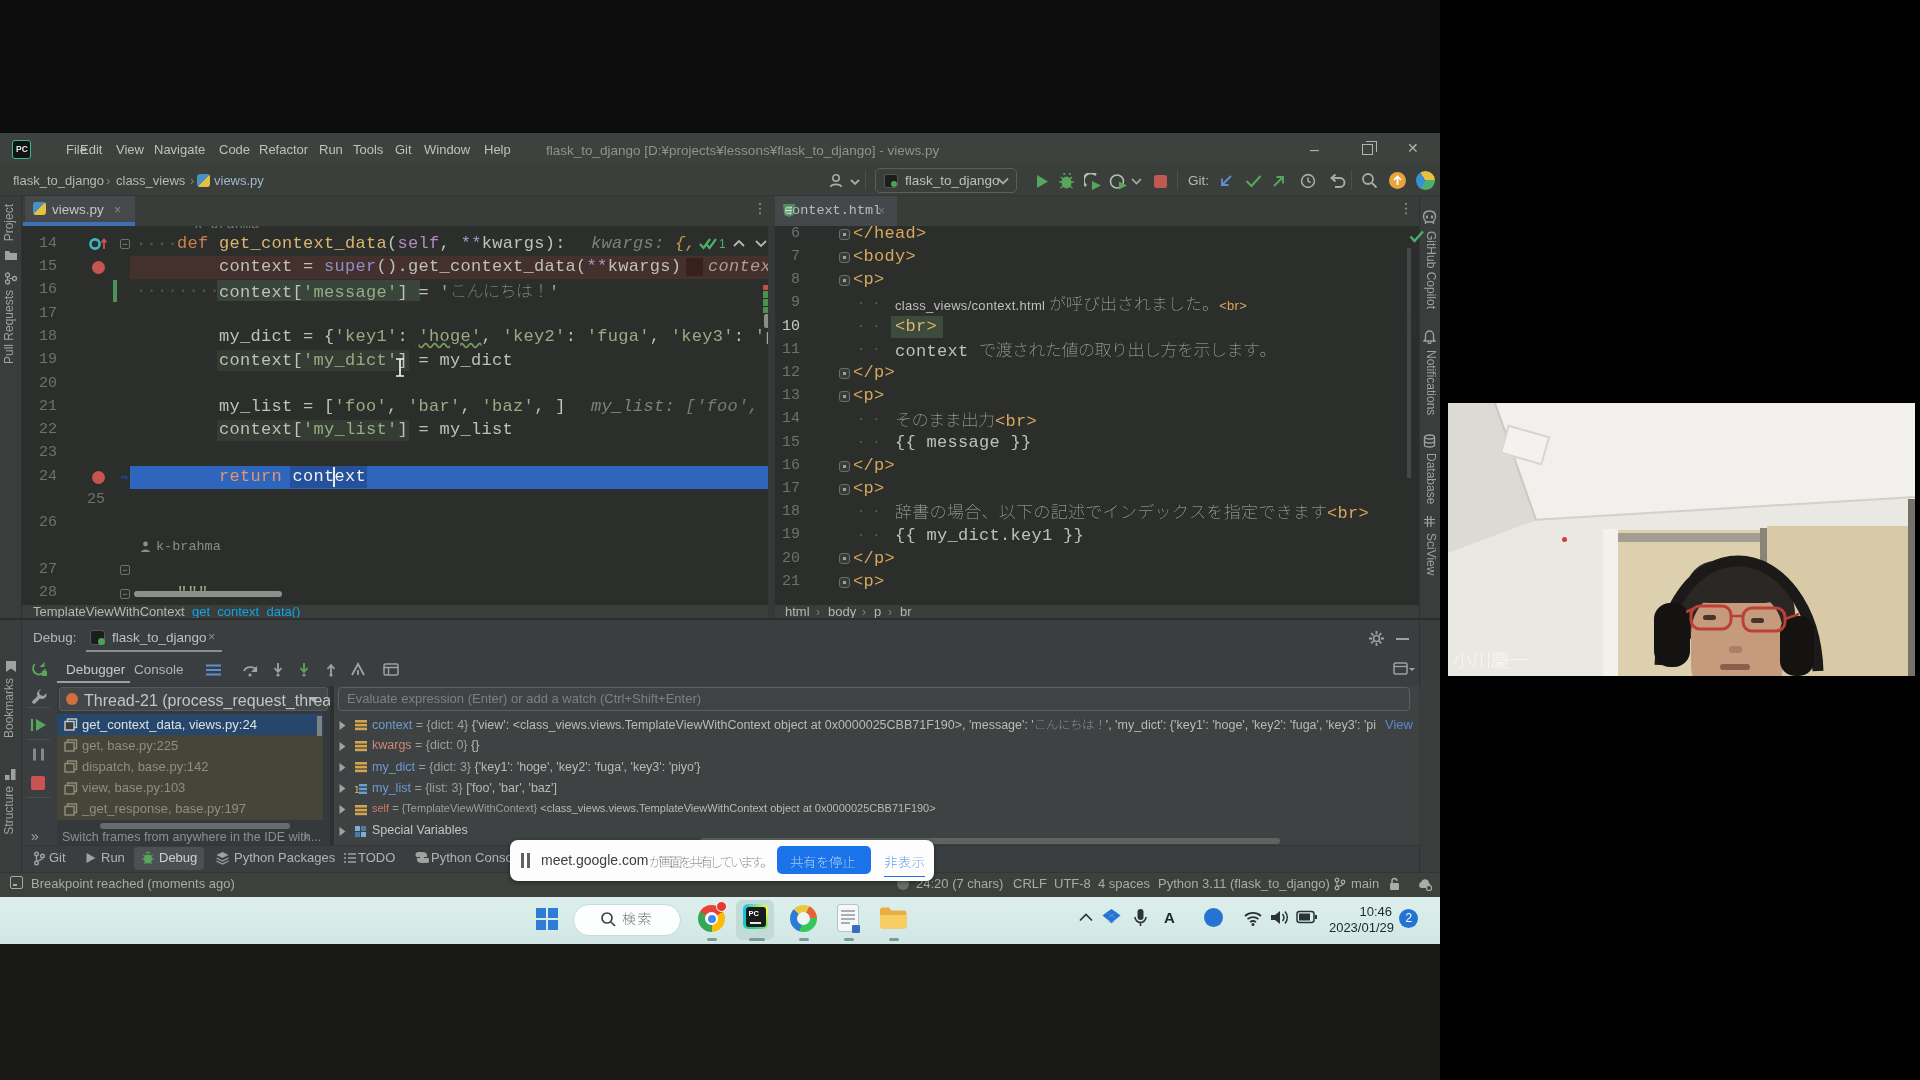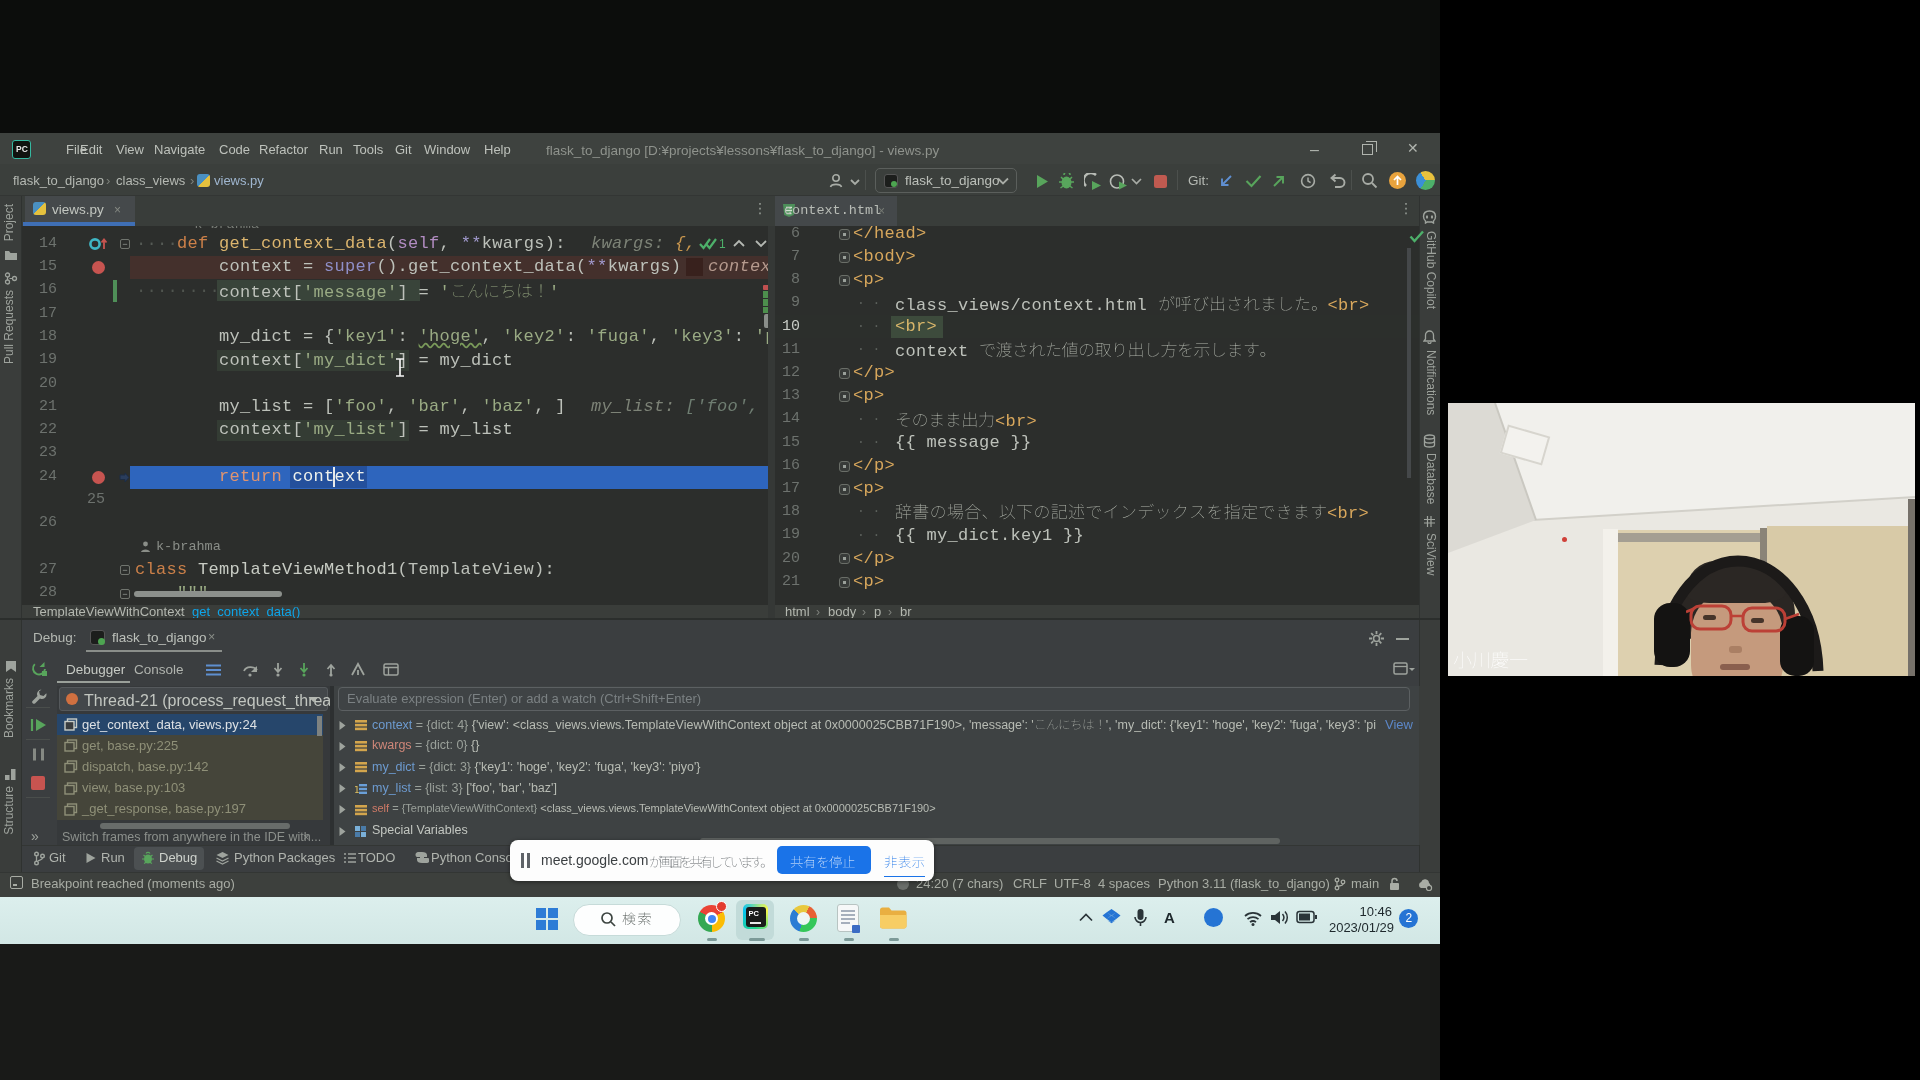--- a/index.html
+++ b/index.html
@@ -221,21 +221,20 @@
     <div class="t" style="left:113.0px;top:123.5px;font-family:'Liberation Mono',monospace;font-size:17px;letter-spacing:0.3px;"><span style="color:#bdc1ba;">        context[</span><span style="color:#9aab84;">'my_dict'</span><span style="color:#bdc1ba;">]</span><span style="color:#bdc1ba;"> = my_dict</span></div>
     <div class="t" style="left:113.0px;top:170.1px;font-family:'Liberation Mono',monospace;font-size:17px;letter-spacing:0.3px;"><span style="color:#bdc1ba;">        my_list = [</span><span style="color:#9aab84;">'foo'</span><span style="color:#bdc1ba;">, </span><span style="color:#9aab84;">'bar'</span><span style="color:#bdc1ba;">, </span><span style="color:#9aab84;">'baz'</span><span style="color:#bdc1ba;">, ]</span></div>
     <div class="t" style="left:569.0px;top:170.1px;font-family:'Liberation Mono',monospace;font-size:17px;letter-spacing:0.3px;"><span style="color:#7d8377;font-style:italic;">my_list: </span><span style="color:#6f7e72;font-style:italic;">['foo',</span></div>
     <div class="t" style="left:113.0px;top:193.4px;font-family:'Liberation Mono',monospace;font-size:17px;letter-spacing:0.3px;"><span style="color:#bdc1ba;">        context[</span><span style="color:#9aab84;">'my_list'</span><span style="color:#bdc1ba;">]</span><span style="color:#bdc1ba;"> = my_list</span></div>
     <div class="t" style="left:113.0px;top:240.0px;font-family:'Liberation Mono',monospace;font-size:17px;letter-spacing:0.3px;"><span style="color:#bdc1ba;">        </span><span style="color:#e09470;">return</span><span style="color:#bdc1ba;"> </span><span style="color:#eef1ec;">context</span></div>
     <svg class="abs" style="left:118px;top:314.9px" width="11" height="12">
       <circle cx="5.5" cy="3" r="2.4" fill="#8a8e88"></circle>
       <path d="M1 11c.5-3.5 8.5-3.5 9 0z" fill="#8a8e88"></path>
     </svg>
     <div class="t" style="left:134.0px;top:312.5px;font-size:13.5px;color:#8a8e88;font-family:'Liberation Mono',monospace;font-weight:normal;font-style:normal;">k-brahma</div>
-    <div class="t" style="left:113.0px;top:333.2px;font-family:'Liberation Mono',monospace;font-size:17px;letter-spacing:0.3px;"><span style="color:#cc8049;">class</span><span style="color:#bdc1ba;"> </span><span style="color:#c8ccc4;">TemplateViewMethod1</span><span style="color:#bdc1ba;">(TemplateView):</span></div>
     <div class="t" style="left:113.0px;top:356.5px;font-family:'Liberation Mono',monospace;font-size:17px;letter-spacing:0.3px;"><span style="color:#bdc1ba;">    </span><span style="color:#9aab84;">"""</span></div>
     <div style="position:absolute;left:112.0px;top:365.0px;width:148.0px;height:6.0px;background:#9a9e9aE0;border-radius:3px"></div>
     <svg class="abs" style="left:372px;top:130.5px" width="12" height="21">
       <path d="M2 2h8M2 19h8M6 2v17" stroke="#f2f2f2" stroke-width="1.7" fill="none"></path>
     </svg>
   </div>
 <div style="position:absolute;left:763.0px;top:285.0px;width:15.0px;height:5.0px;background:#c05050;border-radius:1px"></div>
 <div style="position:absolute;left:763.0px;top:291.0px;width:15.0px;height:7.0px;background:#4d8f4d;"></div>
 <div style="position:absolute;left:763.0px;top:299.0px;width:15.0px;height:7.0px;background:#4d8f4d;"></div>
 <div style="position:absolute;left:763.0px;top:307.0px;width:15.0px;height:6.0px;background:#4d8f4d;"></div>
@@ -273,21 +272,21 @@
     <div class="abs" style="left:68px;top:238.5px;width:3px;height:3px;background:#9aa09a"></div>
     <div class="abs" style="left:64px;top:257.7px;width:11px;height:11px;border:1px solid #6a6e68;border-radius:3px;background:#383b39"></div>
     <div class="abs" style="left:68px;top:261.7px;width:3px;height:3px;background:#9aa09a"></div>
     <div class="abs" style="left:64px;top:327.3px;width:11px;height:11px;border:1px solid #6a6e68;border-radius:3px;background:#383b39"></div>
     <div class="abs" style="left:68px;top:331.3px;width:3px;height:3px;background:#9aa09a"></div>
     <div class="abs" style="left:64px;top:350.5px;width:11px;height:11px;border:1px solid #6a6e68;border-radius:3px;background:#383b39"></div>
     <div class="abs" style="left:68px;top:354.5px;width:3px;height:3px;background:#9aa09a"></div>
     <div class="t" style="left:78.0px;top:-3.0px;font-family:'Liberation Mono',monospace;font-size:17px;letter-spacing:0.3px;"><span style="color:#d8a75c;">&lt;/head&gt;</span></div>
     <div class="t" style="left:78.0px;top:20.2px;font-family:'Liberation Mono',monospace;font-size:17px;letter-spacing:0.3px;"><span style="color:#d8a75c;">&lt;body&gt;</span></div>
     <div class="t" style="left:78.0px;top:43.4px;font-family:'Liberation Mono',monospace;font-size:17px;letter-spacing:0.3px;"><span style="color:#d8a75c;">&lt;p&gt;</span></div>
-    <div class="t" style="left:120.0px;top:66.6px;font-family:Liberation Mono, monospace;font-size:17px;letter-spacing:0.3px;"><span style="color:#bdc1ba;">class_views/context.html </span><svg width="170" height="22" viewBox="0 0 170 22" fill="#b7bcb2" style="vertical-align:-5.0px;">
+    <div class="t" style="left:120.0px;top:66.6px;font-family:Liberation Sans, sans-serif;font-size:13px;letter-spacing:0.3px;"><span style="color:#bdc1ba;">class_views/context.html </span><svg width="170" height="22" viewBox="0 0 170 22" fill="#b7bcb2" style="vertical-align:-5.0px;">
         <use href="#g6" transform="translate(0.0 17) scale(0.01700 -0.01700)"></use>
         <use href="#g7" transform="translate(17.0 17) scale(0.01700 -0.01700)"></use>
         <use href="#g8" transform="translate(34.0 17) scale(0.01700 -0.01700)"></use>
         <use href="#g9" transform="translate(51.0 17) scale(0.01700 -0.01700)"></use>
         <use href="#g10" transform="translate(68.0 17) scale(0.01700 -0.01700)"></use>
         <use href="#g11" transform="translate(85.0 17) scale(0.01700 -0.01700)"></use>
         <use href="#g12" transform="translate(102.0 17) scale(0.01700 -0.01700)"></use>
         <use href="#g13" transform="translate(119.0 17) scale(0.01700 -0.01700)"></use>
         <use href="#g14" transform="translate(136.0 17) scale(0.01700 -0.01700)"></use>
         <use href="#g15" transform="translate(153.0 17) scale(0.01700 -0.01700)"></use>

